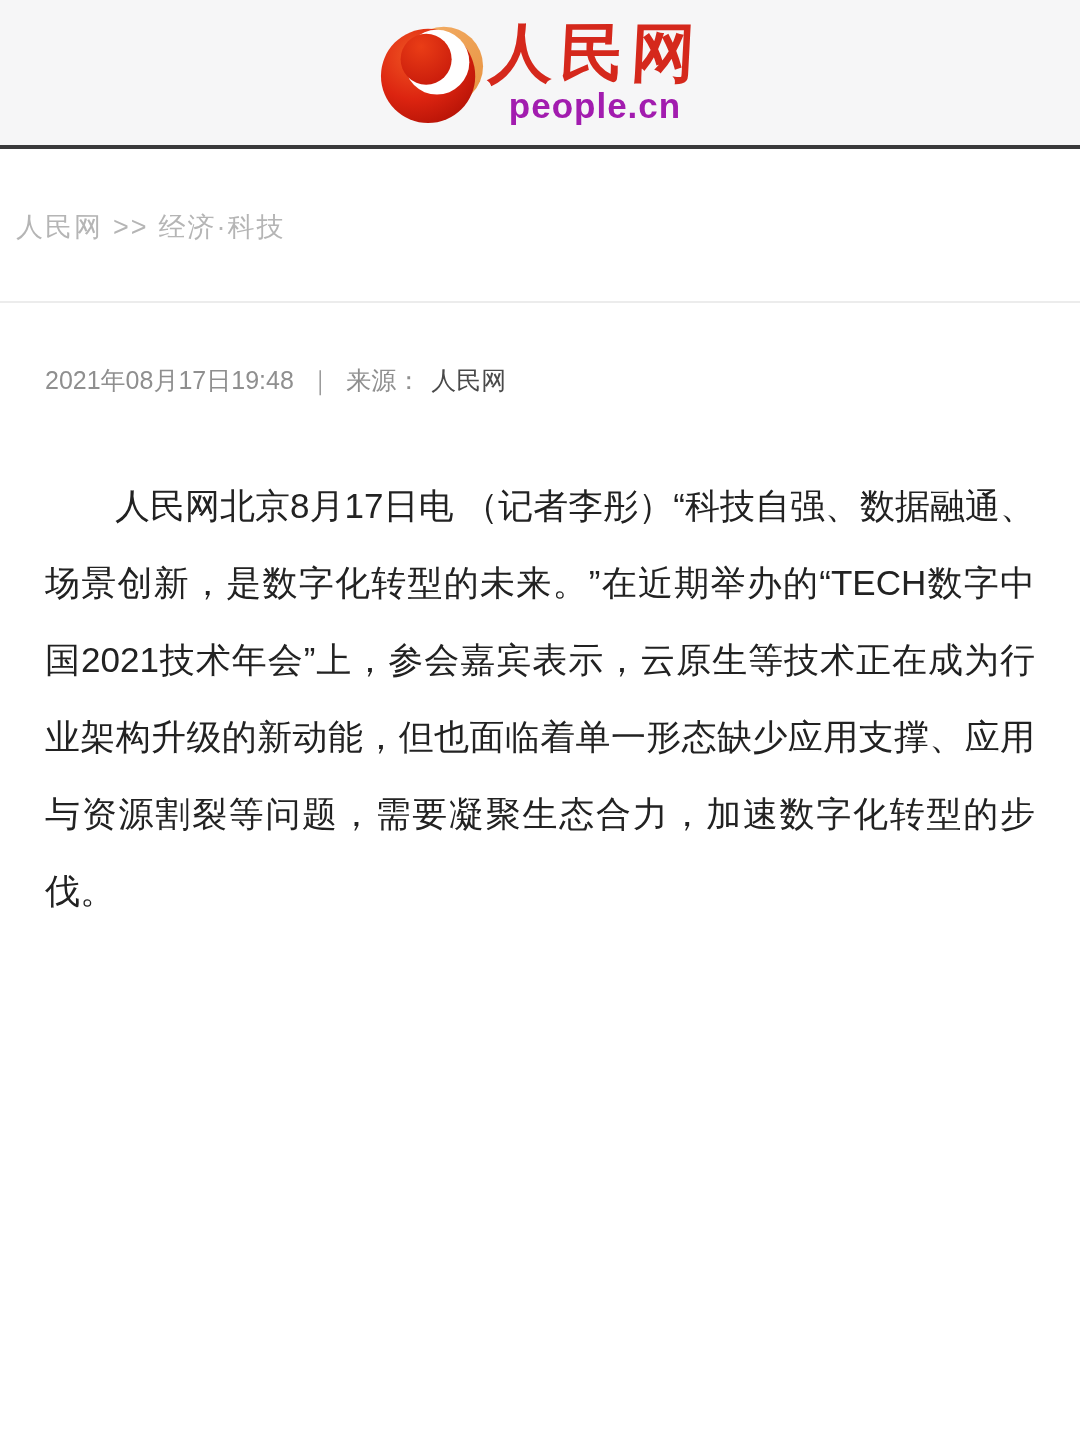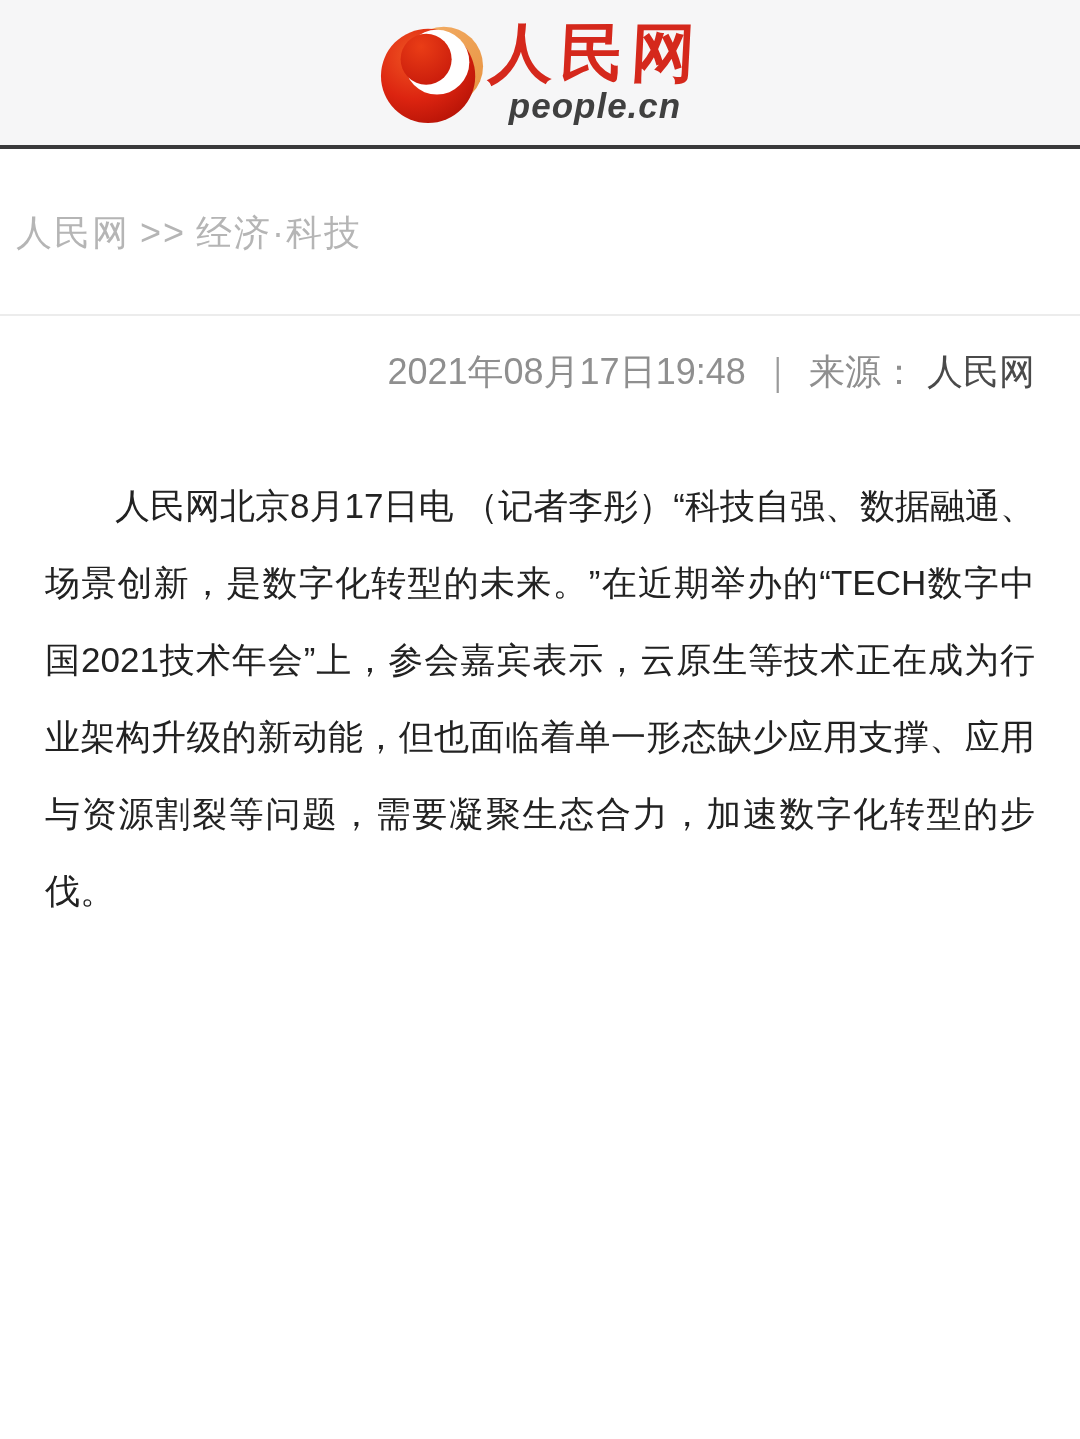--- a/index.html
+++ b/index.html
@@ -34,53 +34,52 @@
   }
   .logo-cn {
     color: #d5281c;
     font-size: 64px;
     font-weight: bold;
     letter-spacing: 7px;
     font-family: "Liberation Serif", "DejaVu Serif", serif;
     transform: skewX(-3deg);
   }
   .logo-en {
-    color: #404040;
+    color: #a21caf;
     font-size: 35px;
     font-weight: bold;
     letter-spacing: 1px;
     margin-top: 2px;
-    font-style: italic;
   }
 
   
   .breadcrumb {
     padding: 60px 16px 56px 16px;
     border-bottom: 2px solid #ececec;
-    font-size: 36px;
+    font-size: 27px;
     color: #b5b5b5;
     letter-spacing: 2px;
   }
   .breadcrumb a { color: #b5b5b5; text-decoration: none; cursor: pointer; }
   .breadcrumb .sep { margin: 0 10px; }
 
   
   .article { padding: 0 45px; }
   .article-title {
     margin-top: 28px;
     font-size: 55px;
     font-weight: bold;
     color: #151515;
     line-height: 1.95;
     letter-spacing: 1px;
   }
   .article-meta {
-    margin-top: 32px;
-    text-align: right;
-    font-size: 36px;
+    margin-top: 61px;
+    text-align: left;
+    font-size: 25px;
     color: #8f8f8f;
   }
   .article-meta .bar {
     margin: 0 14px;
     color: #9a9a9a;
   }
   .article-meta .source-name {
     color: #4a4a4a;
     margin-left: 10px;
     text-decoration: none;

